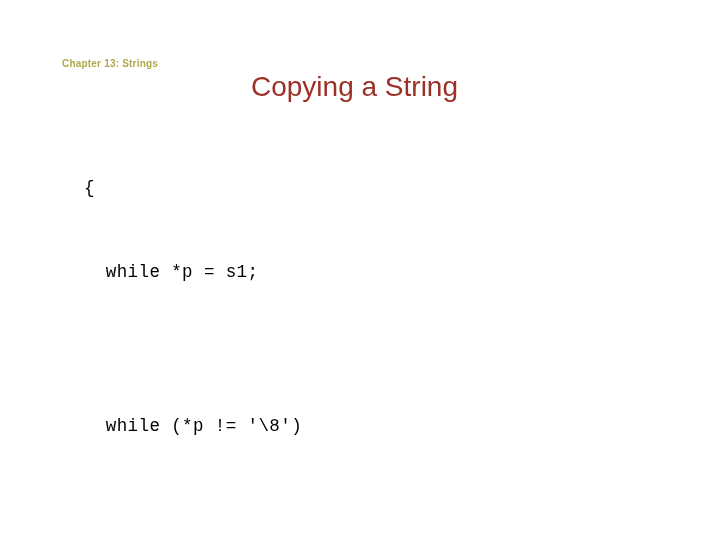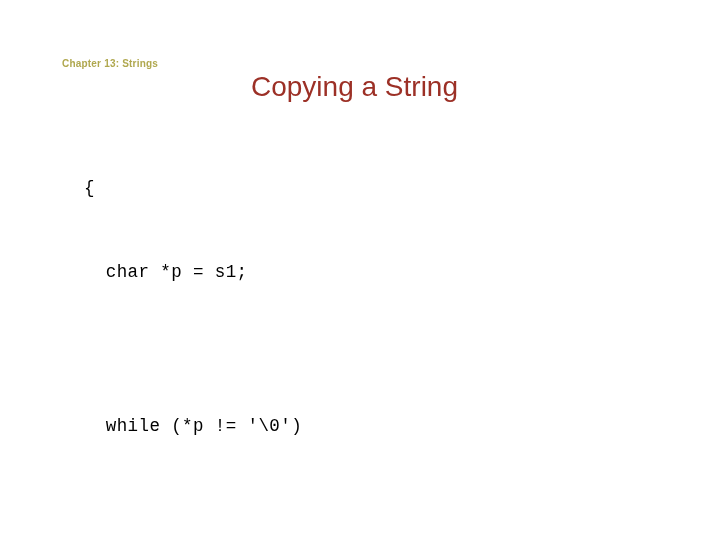--- a/index.html
+++ b/index.html
@@ -84,23 +84,23 @@
 <body>
 
 <div class="slide">
 
   <div class="chapter-header">Chapter 13: Strings</div>
 
   <div class="slide-title">Copying a String</div>
 
   <div class="code-block">
     <div class="code-line">{</div>
-    <div class="code-line">  char *p = s1;</div>
+    <div class="code-line">  while *p = s1;</div>
     <div class="code-line blank"></div>
-    <div class="code-line">  while (*p != '\0')</div>
+    <div class="code-line">  while (*p != '\8')</div>
     
     
     
     
     
     
     
     
     
   </div>

